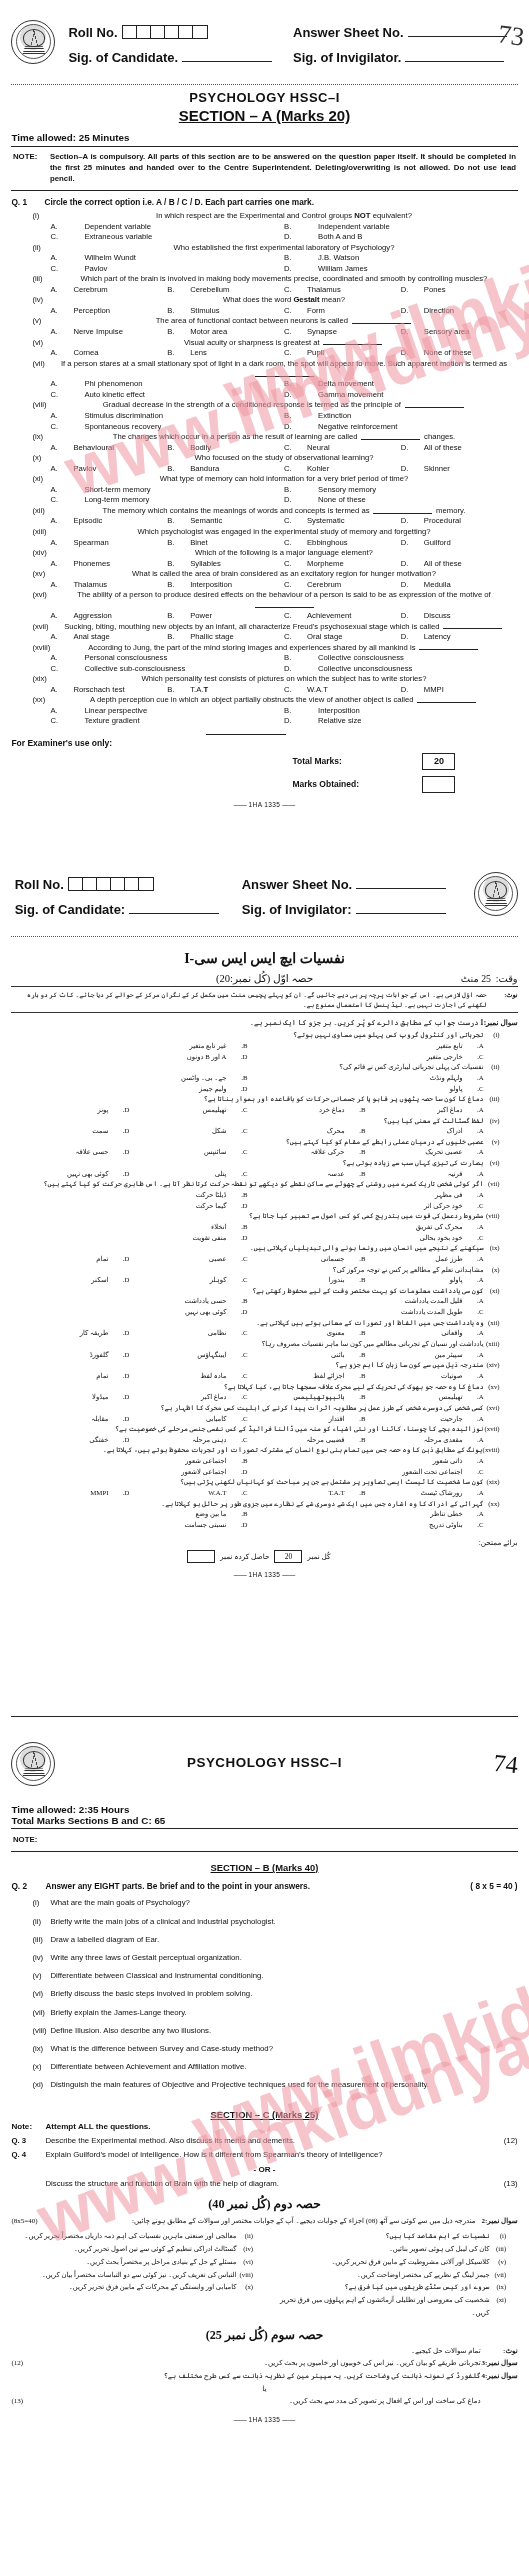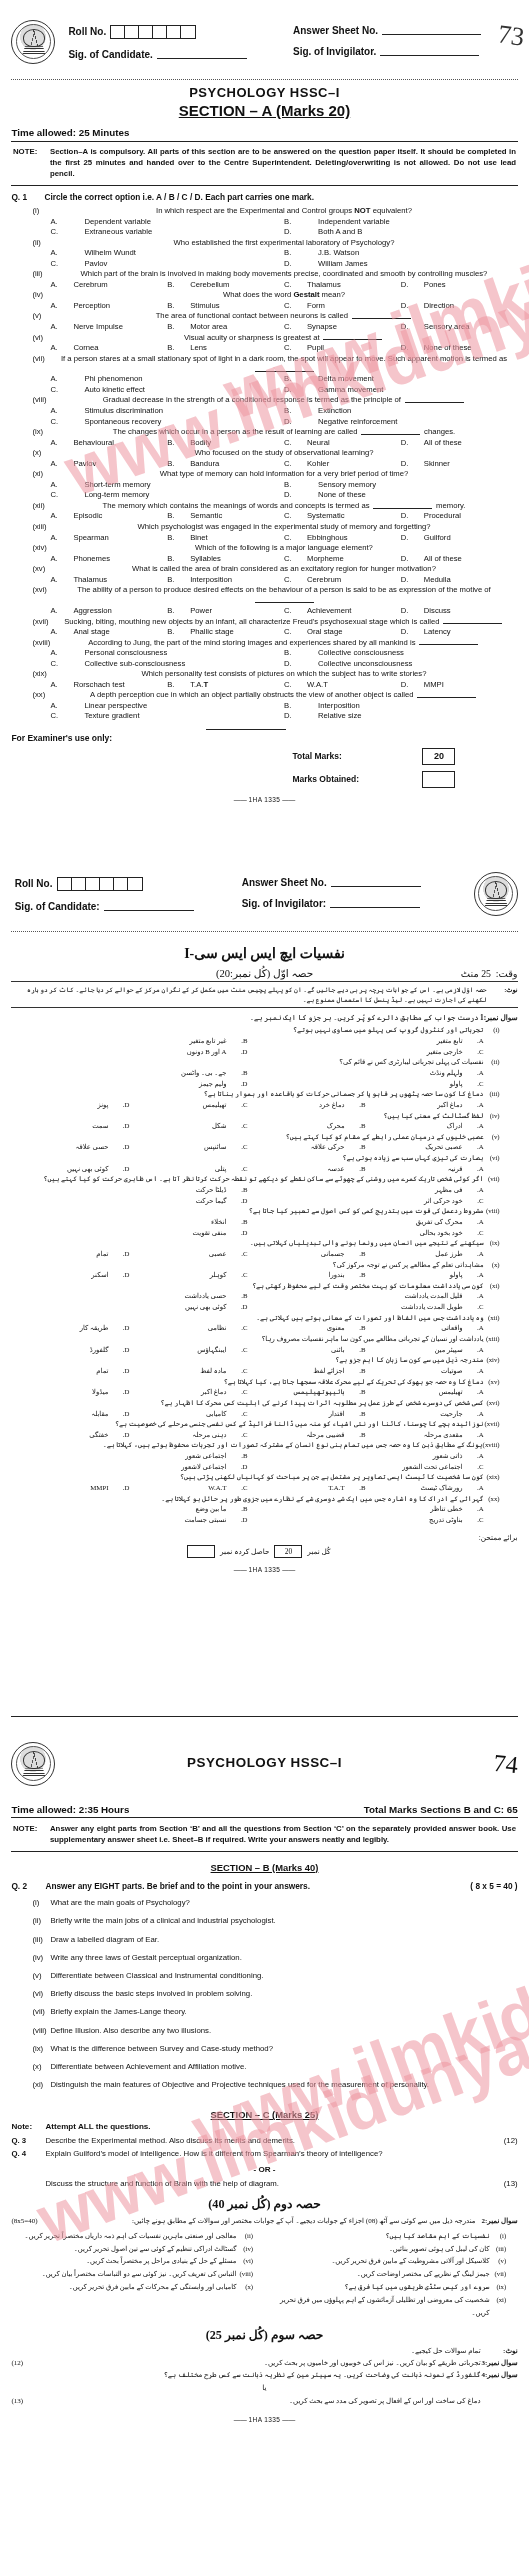--- a/index.html
+++ b/index.html
@@ -84,21 +84,21 @@
   .id-fields {
     flex: 1;
     display: flex;
     padding-left: 13px;
     padding-top: 6.5px;
   }
   .id-col { flex: 1; }
   .id-row {
     display: flex;
     align-items: center;
-    font-size: 10px;
+    font-size: 13px;
     font-weight: bold;
     margin-bottom: 10.6px;
     white-space: nowrap;
   }
   .id-row .lbl { margin-right: 4.1px; }
   .rollbox {
     display: flex;
     border: 0.8px solid #222;
     height: 14px;
   }
@@ -1520,29 +1520,28 @@
 
   <div class="p3-header">
     <div class="logo">
       <div class="globe"></div>
       <div class="book"></div>
     </div>
     <div class="p3-title">PSYCHOLOGY  HSSC–I</div>
     <div style="width:44px; text-align:right; font-size:24.4px; font-family:'Liberation Serif',serif; transform:rotate(6deg);">74</div>
   </div>
 
-  <div class="timeline-row" style="margin-top:18px;">
+  <div class="timeline-row" style="margin-top:18px;flex-direction:column;">
     <span>Time allowed:  2:35 Hours</span>
     <span>Total Marks Sections B and C:  65</span>
   </div>
   <div class="hr-thick"></div>
 
   <div class="note">
     <div class="nlabel">NOTE:</div>
-    <div class="ntext">Answer any eight parts from Section ‘B’ and all the questions from Section ‘C’ on the separately provided answer book. Use supplementary answer sheet i.e. Sheet–B if required. Write your answers neatly and legibly.</div>
   </div>
   <div class="hr-thick"></div>
 
   <div class="sec-head">SECTION – B (Marks 40)</div>
 
   <div class="q-row">
     <span class="qn">Q. 2</span>
     <span class="qt">Answer any EIGHT parts. Be brief and to the point in your answers.</span>
     <span class="qm">( 8 x 5 = 40 )</span>
   </div>

